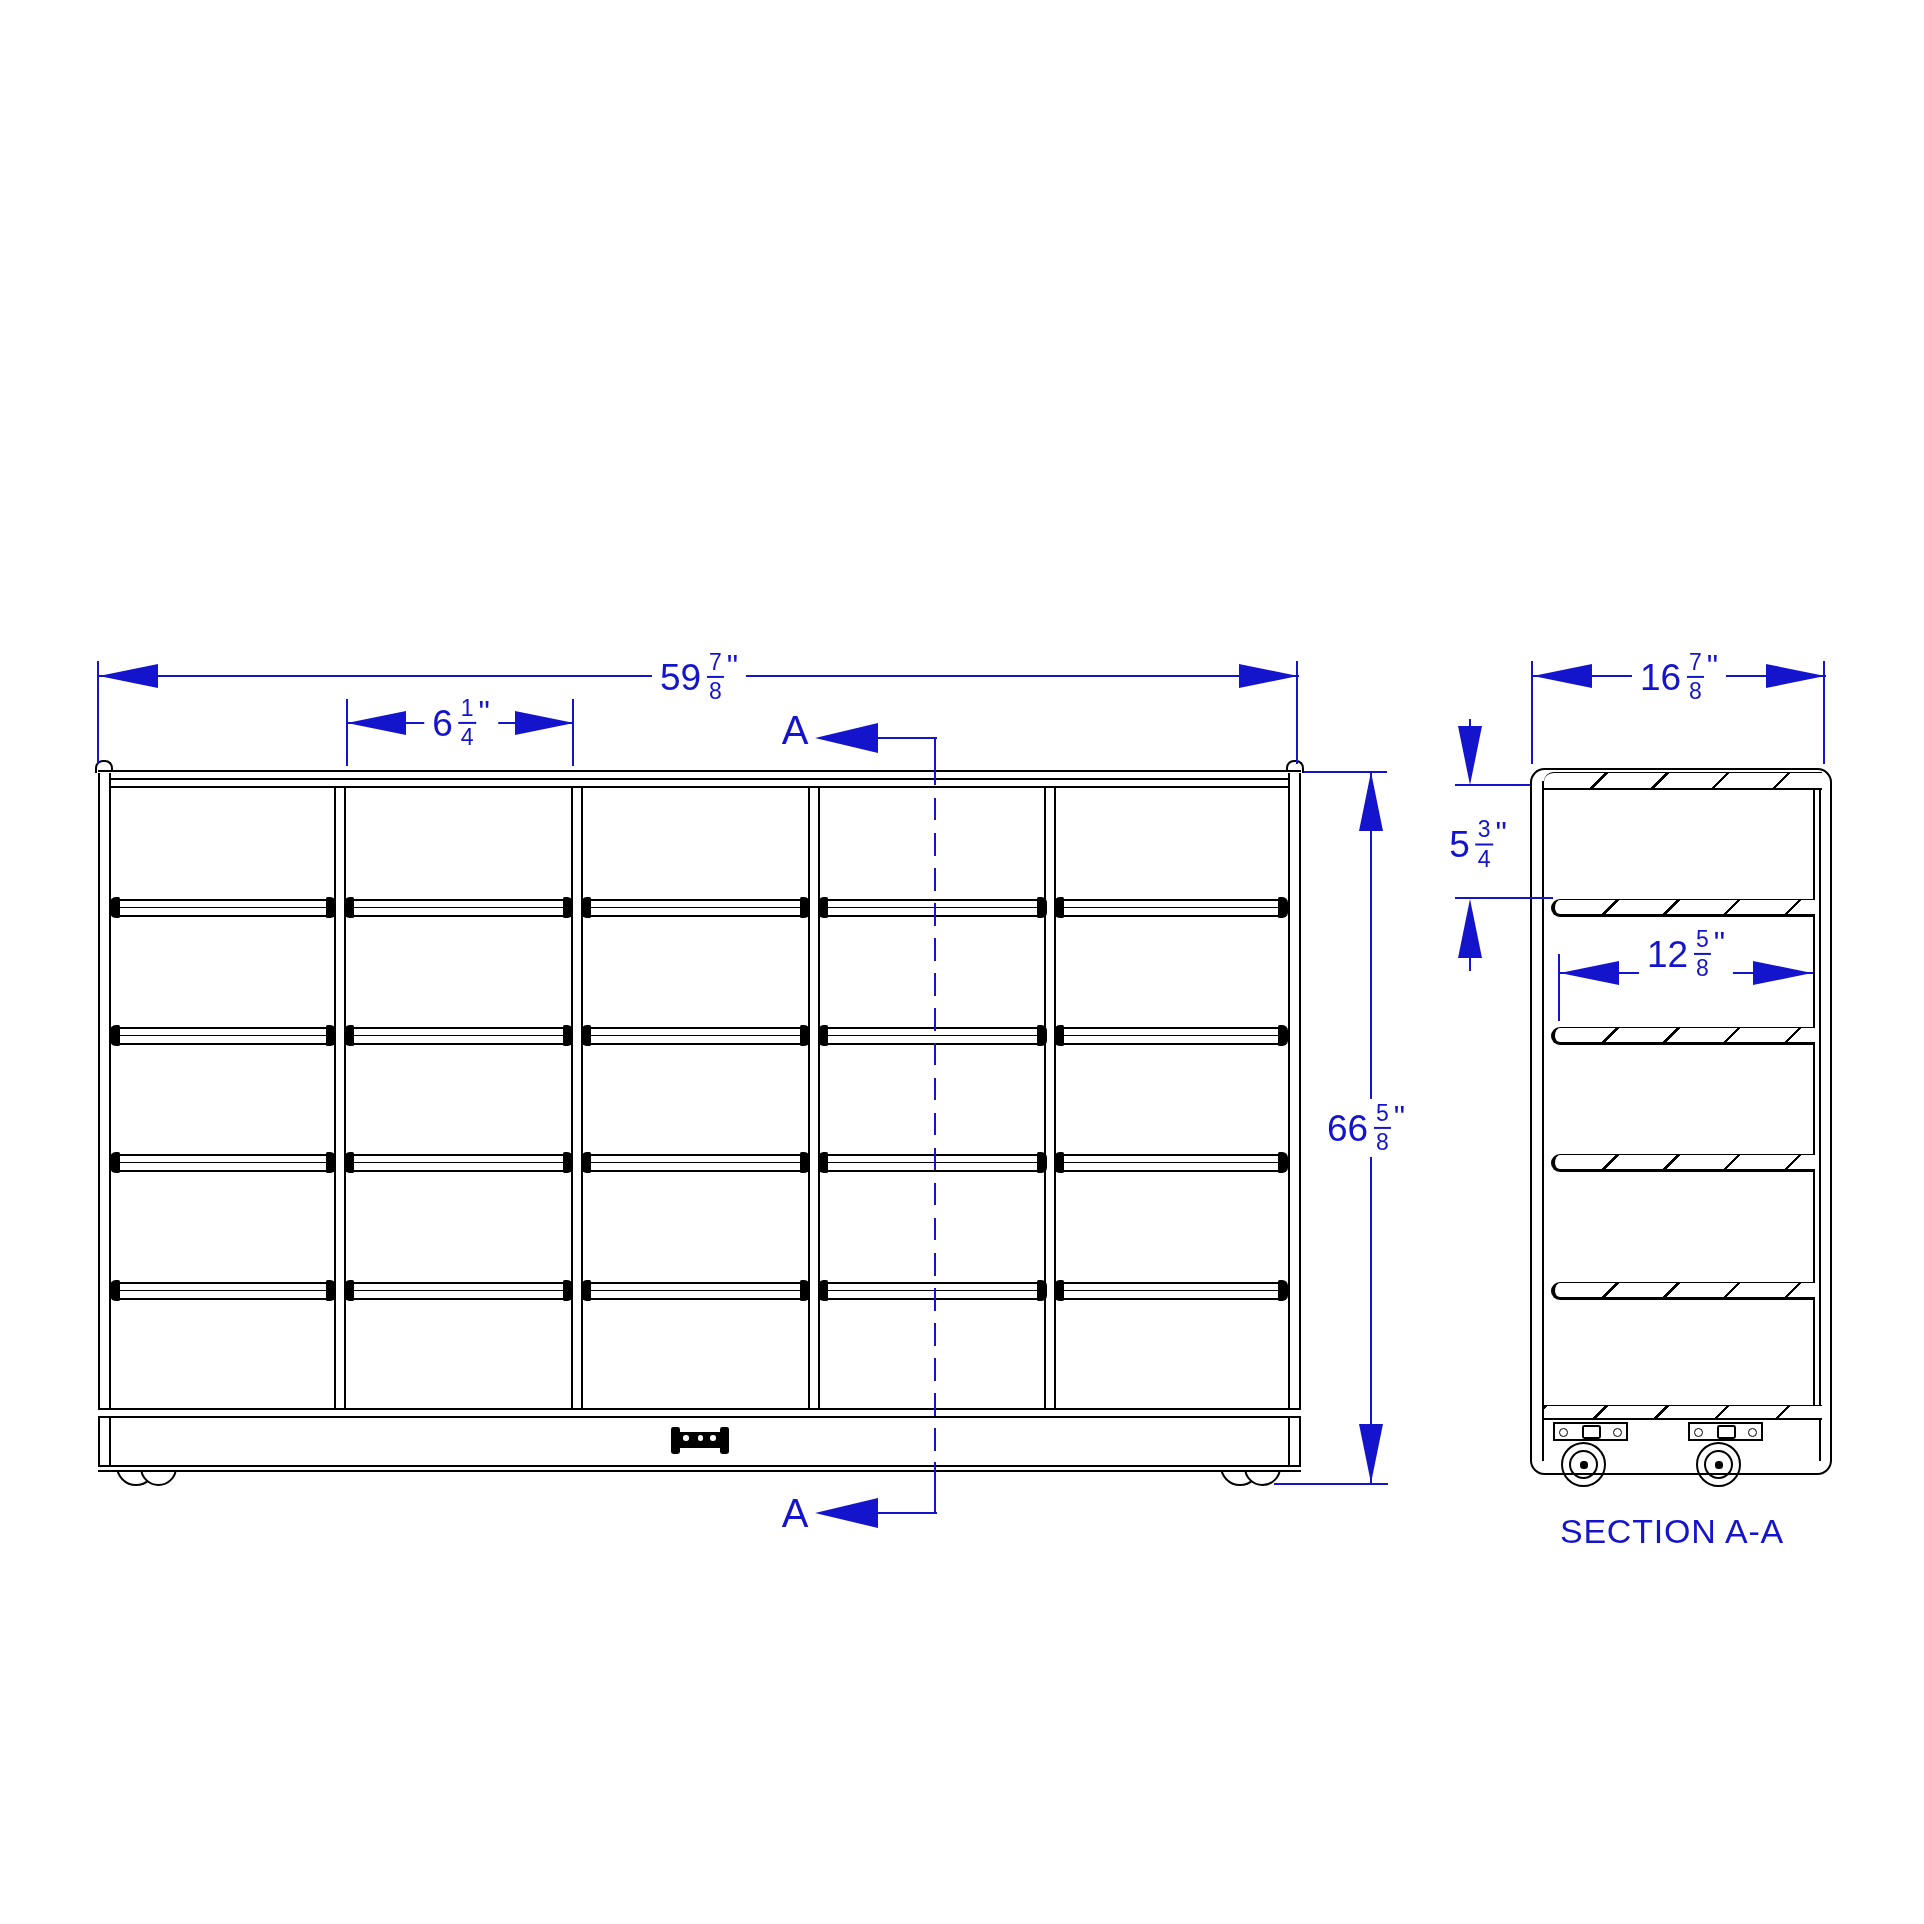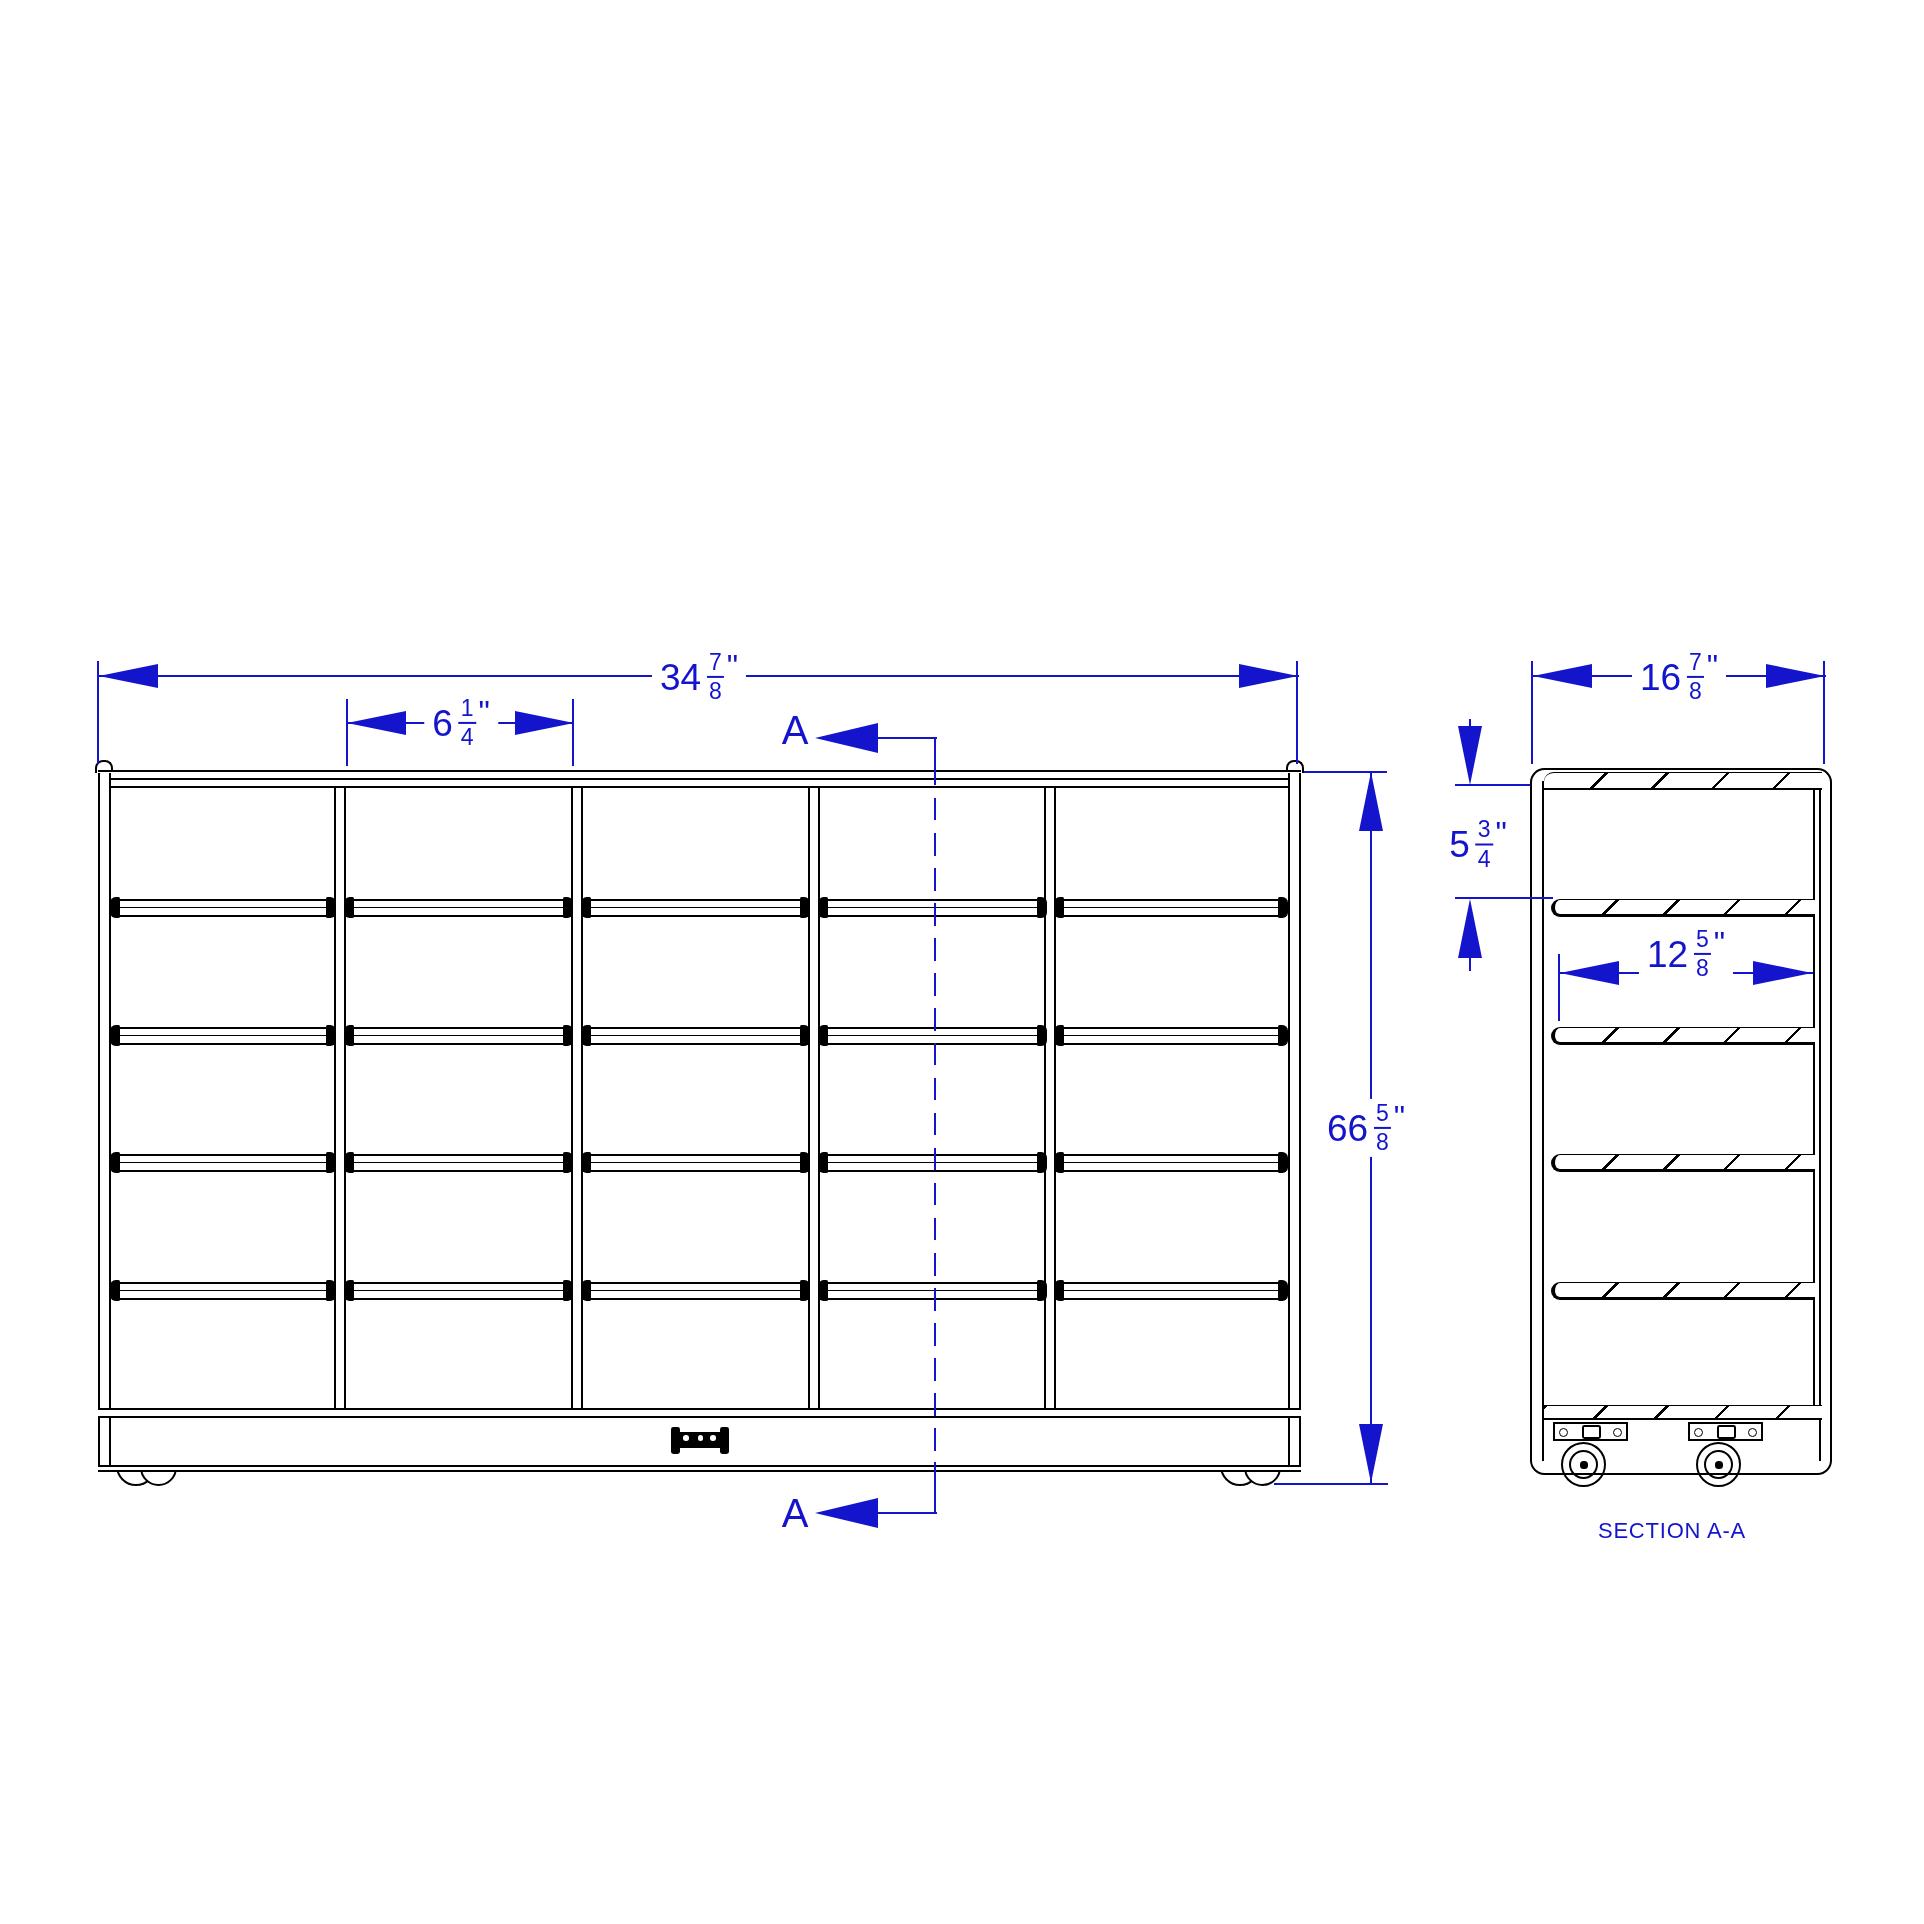--- a/index.html
+++ b/index.html
@@ -57,21 +57,21 @@
   .ar.d { border-left:12px solid transparent; border-right:12px solid transparent; border-top:59px solid var(--blue); }
   .ar.big { border-top-width:15.2px; border-bottom-width:15.2px; border-right-width:63px; }
 
   .dimtext { position:absolute; transform:translate(-50%,-50%); display:flex; align-items:center;
              background:#fff; padding:1.6px 8px; color:var(--blue); font-size:37px; line-height:1; z-index:30; white-space:nowrap; }
   .dimtext .fr { display:flex; flex-direction:column; align-items:center; font-size:23px; margin-left:5.6px; line-height:1.1; }
   .dimtext .fr .n { border-bottom:2.4px solid var(--blue); padding:0 2.4px 1.6px; }
   .dimtext .fr .d { padding-top:0.8px; }
   .dimtext .u { font-size:32px; margin-left:2.4px; align-self:flex-start; }
   .amark { position:absolute; transform:translate(-50%,-50%); color:var(--blue); font-size:40px; z-index:30; }
-  .svtitle { position:absolute; transform:translate(-50%,-50%); color:var(--blue); font-size:22px; letter-spacing:0.8px; z-index:30; white-space:nowrap; }
+  .svtitle { position:absolute; transform:translate(-50%,-50%); color:var(--blue); font-size:34px; letter-spacing:0.8px; z-index:30; white-space:nowrap; }
 </style>
 </head>
 <body>
 
 <div class="canvas">
 
   <div>
 
     <div class="fcast" style="left:114px">
         <i class="w1"></i>
@@ -156,21 +156,21 @@
 
     <div class="svtitle" style="left:1672px; top:1531px">SECTION A-A</div>
   </div>
 
   <div class="bl" style="left:97px;  top:661px; width:2.4px; height:103px"></div>
   <div class="bl" style="left:1296px; top:661px; width:2.4px; height:103px"></div>
   <div class="bl" style="left:99px;  top:675px; width:1200px; height:2.4px"></div>
   <div class="ar l" style="left:99px;  top:664px"></div>
   <div class="ar r" style="left:1239px; top:664px"></div>
   <div class="dimtext" style="left:699px; top:677px">
-    <span>34</span>
+    <span>59</span>
     <span class="fr">
         <span class="n">7</span>
         <span class="d">8</span>
       </span>
     <span class="u">"</span>
   </div>
 
   <div class="bl" style="left:346px; top:699px; width:2.4px; height:67px"></div>
   <div class="bl" style="left:572px; top:699px; width:2.4px; height:67px"></div>
   <div class="bl" style="left:347px; top:722px; width:227px; height:2.4px"></div>

